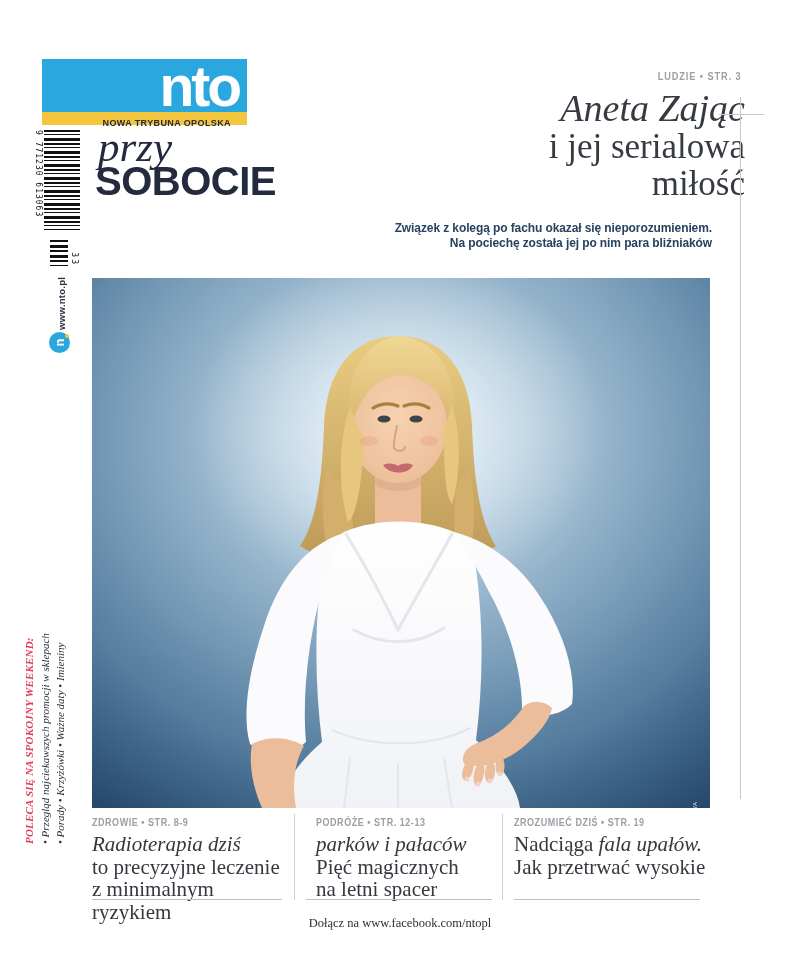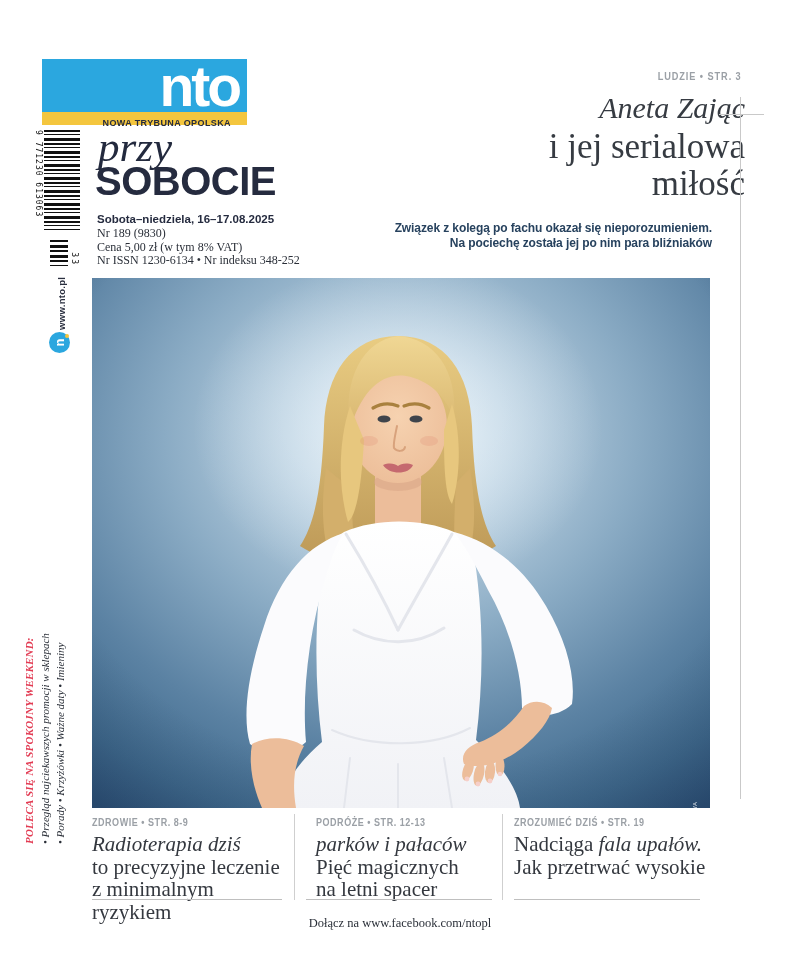--- a/index.html
+++ b/index.html
@@ -42,21 +42,21 @@
   
   .promo-wrap{position:absolute;left:22px;top:572px;width:58px;height:272px;}
   .promo{position:absolute;left:0;top:0;width:272px;height:58px;transform:rotate(-90deg) translateX(-272px);transform-origin:0 0;font-family:"Liberation Serif","DejaVu Serif",serif;font-style:italic;font-size:11px;line-height:15.5px;white-space:nowrap;}
   .promo .ph{color:var(--promo-red,#E23A52);font-weight:700;letter-spacing:.2px;}
   .promo .pl{color:#2A2F38;}
 
   
   .lead{position:absolute;left:400px;top:66px;width:345px;text-align:right;color:var(--headline-ink,#363B42);}
   .kicker{font-size:10px;font-weight:700;color:var(--kicker-gray,#9BA0A6);letter-spacing:1px;}
   .lead .kicker{display:inline-block;transform:scaleX(.92);}
-  .lead .t1{font-family:"Liberation Serif","DejaVu Serif",serif;font-style:italic;font-size:30px;line-height:40px;margin-top:4px;}
+  .lead .t1{font-family:"Liberation Serif","DejaVu Serif",serif;font-style:italic;font-size:38px;line-height:40px;margin-top:4px;}
   .lead .t2{font-family:"Liberation Serif","DejaVu Serif",serif;font-size:35px;line-height:37px;}
   .deck{position:absolute;left:340px;top:221px;width:372px;text-align:right;font-size:12px;font-weight:700;color:var(--deck-navy,#27425E);line-height:15px;letter-spacing:-.1px;}
 
   
   .crop-v{position:absolute;left:740px;top:97px;width:1px;height:702px;background:#C9C9C9;}
   .crop-h{position:absolute;left:719px;top:114px;width:45px;height:1px;background:#C9C9C9;}
 
   
   .photo{position:absolute;left:92px;top:278px;width:618px;height:530px;}
   .photo svg{display:block;}
@@ -100,26 +100,20 @@
       <div class="bc-addon">
         <div class="bc-digits">33</div>
         <div class="bc-bars"></div>
       </div>
     </div>
   </div>
 
   <div class="przy">przy</div>
   <div class="sobocie">SOBOCIE</div>
 
-  <div class="dateblock">
-    <div class="d1">Sobota–niedziela, 16–17.08.2025</div>
-    <div class="d2">Nr 189 (9830)</div>
-    <div class="d2">Cena 5,00 zł (w tym 8% VAT)</div>
-    <div class="d2">Nr ISSN 1230-6134 • Nr indeksu 348-252</div>
-  </div>
 
   <div class="site-wrap">
     <div class="rot">www.nto.pl</div>
   </div>
   <div class="nicon">
     <span>n</span>
     <i></i>
   </div>
 
   <div class="promo-wrap">

